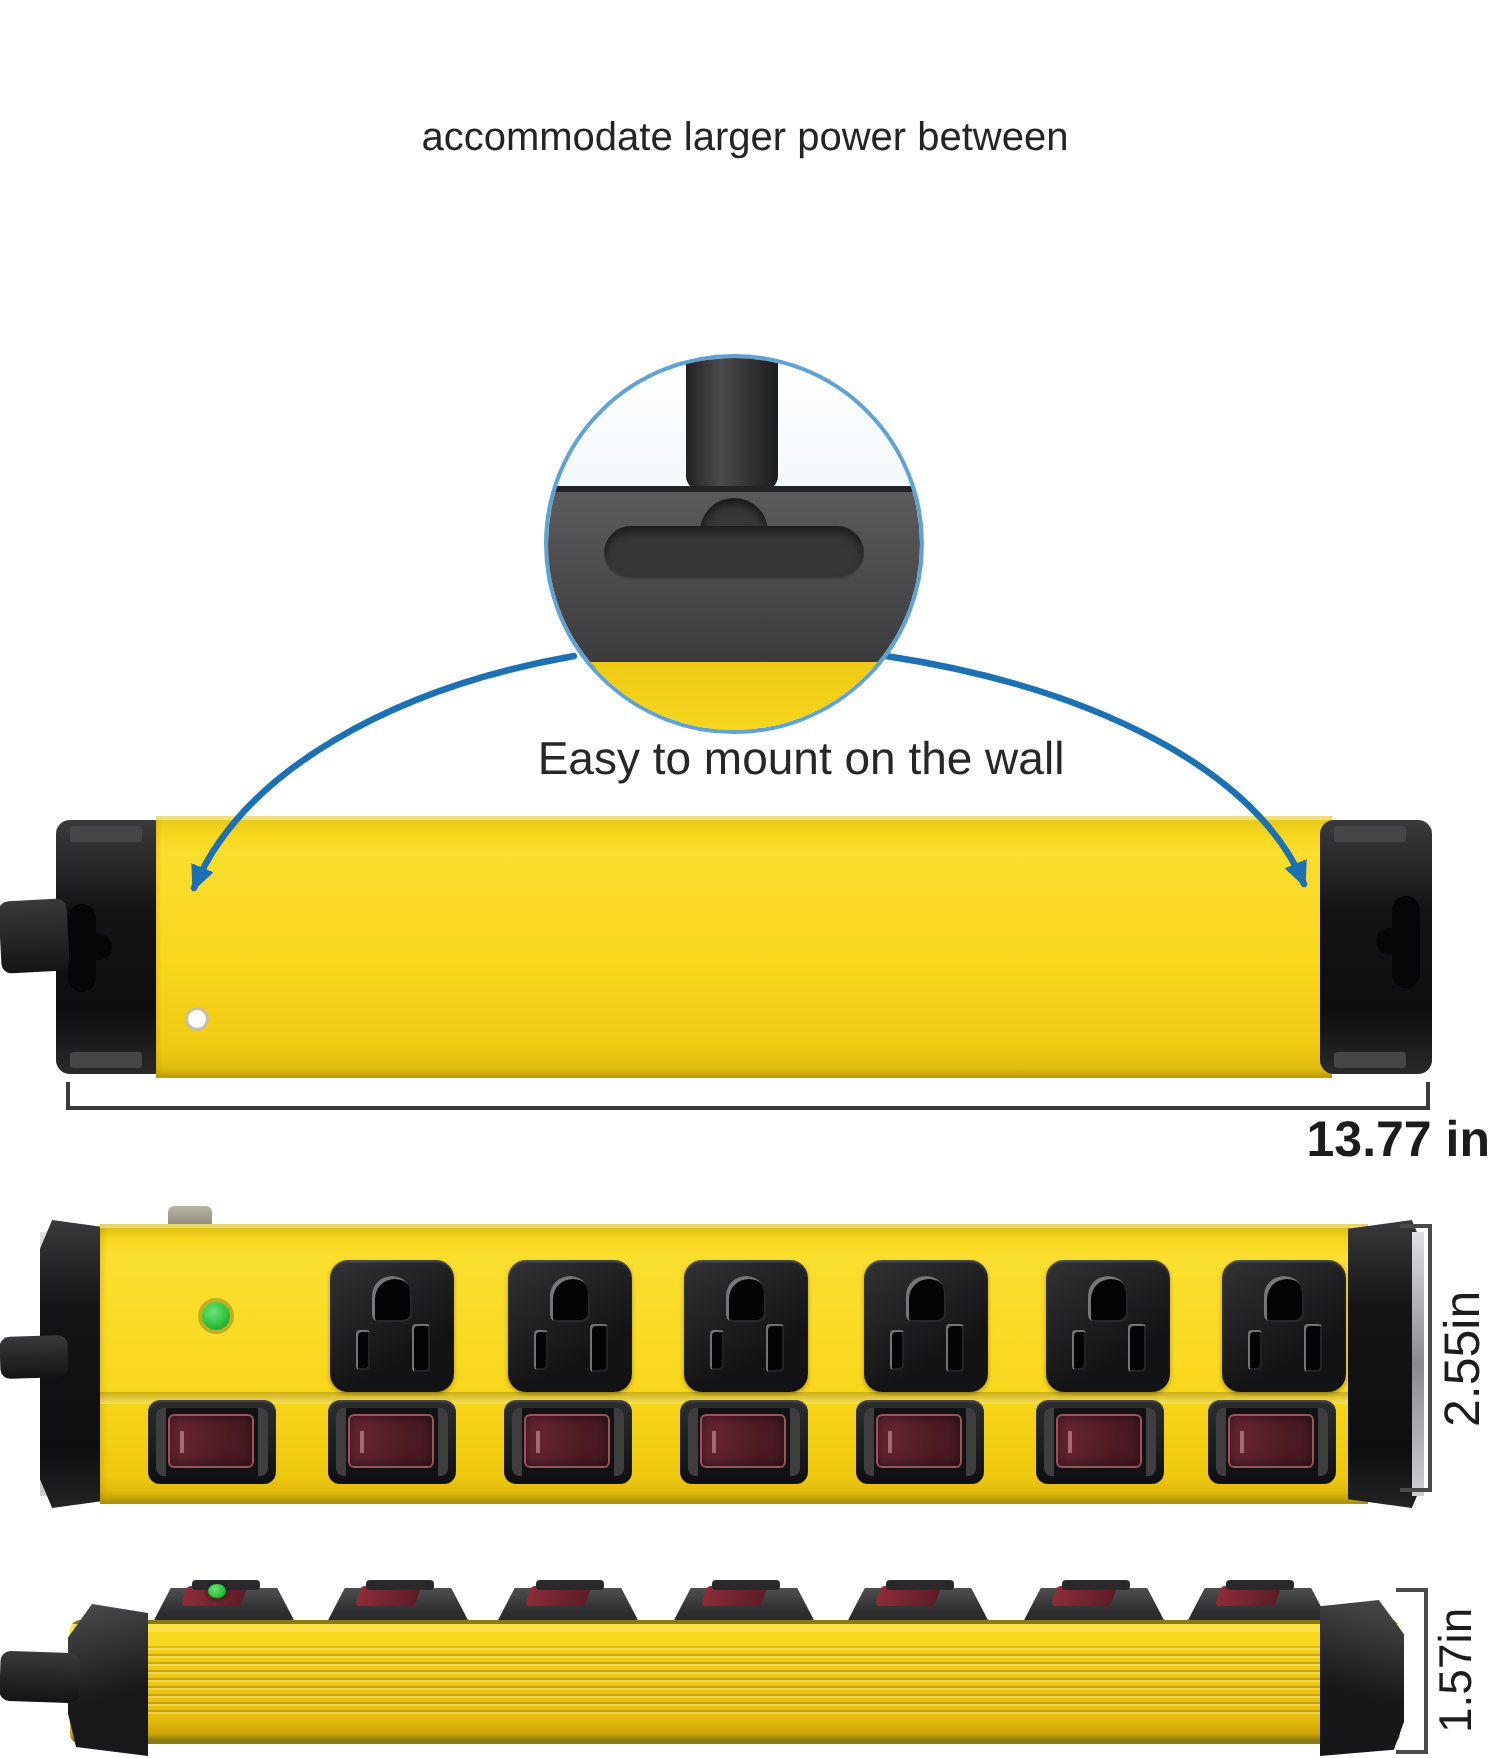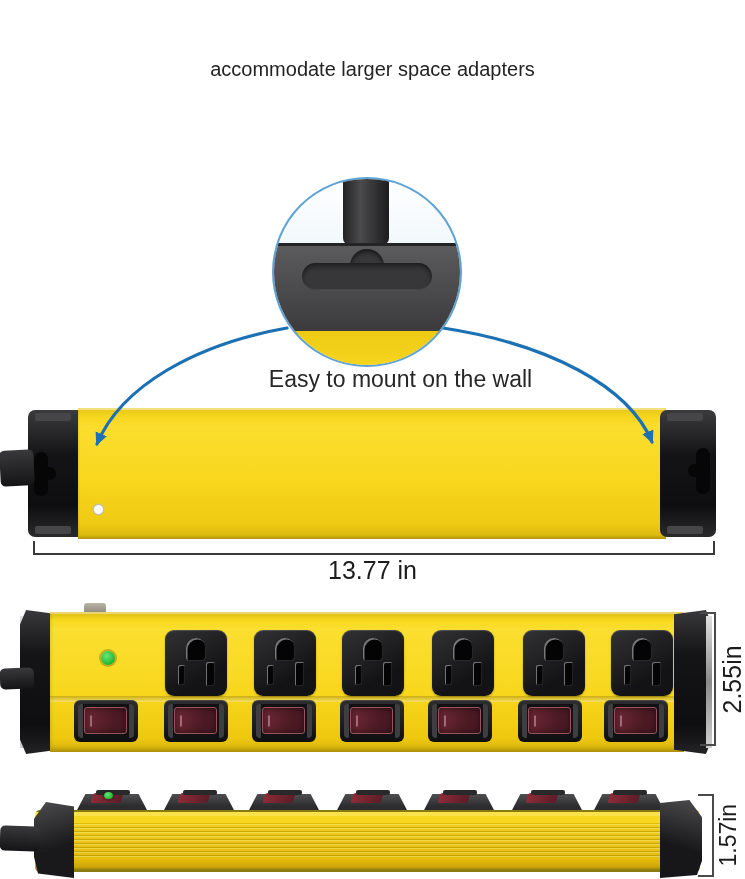--- a/index.html
+++ b/index.html
@@ -46,21 +46,21 @@
          background:linear-gradient(180deg,#3b3b3d,#141416 35%,#0e0e10 75%,#2a2a2c);}
   .b-cap.left{left:0;} .b-cap.right{right:0;}
   .b-cap::before,.b-cap::after{content:"";position:absolute;left:7px;width:36px;height:8px;
          background:#464648;border-radius:2px;}
   .b-cap::before{top:3px;} .b-cap::after{bottom:3px;}
   .b-slot{position:absolute;background:#060607;border-radius:7px;}
   .b-slot-bump{position:absolute;width:13px;height:13px;border-radius:50%;background:#060607;}
   
   .dim-h{position:absolute;left:33px;top:541px;width:678px;height:12px;
          border-left:2px solid #3a3a3a;border-right:2px solid #3a3a3a;border-bottom:2px solid #3a3a3a;}
-  .dim-h-label{position:absolute;top:556px;left:0;width:100%;text-align:center;font-size:25px;color:#1c1c1c;}
+  .dim-h-label{position:absolute;top:556px;left:0;width:100%;text-align:right;font-size:25px;color:#1c1c1c;font-weight:bold;}
   .dim-v{position:absolute;border-top:2px solid #4a4a4a;border-right:2px solid #4a4a4a;border-bottom:2px solid #4a4a4a;}
   .dim-v.height{left:700px;top:612px;width:14px;height:130px;}
   .dim-v.depth{left:698px;top:794px;width:14px;height:79px;}
   .dim-v-label{position:absolute;text-align:center;transform:rotate(-90deg);color:#1c1c1c;}
   .dim-v-label.height{left:699px;top:666px;width:66px;font-size:25px;}
   .dim-v-label.depth{left:697px;top:822px;width:62px;font-size:23px;}
   
   .front-view{position:absolute;left:20px;top:610px;width:692px;height:144px;}
   .f-body{position:absolute;left:30px;top:2px;width:634px;height:140px;
           background:linear-gradient(180deg,#d9b90f 0%,#f9d91f 6%,#fbdf30 12%,#f8d71d 58%,#eec80f 90%,#d5b10c 100%);
@@ -114,21 +114,21 @@
   .ss-red{position:absolute;left:16px;top:3px;width:30px;height:10px;border-radius:2px;
           background:linear-gradient(90deg,#8d2c38,#5c1d27);transform:skewX(-18deg);}
   .ss-top{position:absolute;left:20px;top:0;width:34px;height:5px;border-radius:2px;background:#29292b;}
 </style>
 </head>
 <body>
 
 <div class="canvas">
 
   <div class="subtitle">
-    <div>accommodate larger space adapters</div>
+    <div>accommodate larger power between</div>
   </div>
 
   <svg class="arrows" width="745" height="879" viewBox="0 0 745 879">
     <defs>
       <marker id="ah" markerUnits="userSpaceOnUse" markerWidth="18" markerHeight="18" refX="11" refY="6" orient="auto">
         <path d="M0,0 L13,6 L0,12 Z" fill="#1c70b4"></path>
       </marker>
     </defs>
     <path d="M287,328 C196,344 121,386 97,444" stroke="#1c70b4" stroke-width="3.2" fill="none" stroke-linecap="round" marker-end="url(#ah)"></path>
     <path d="M443,328 C548,344 629,386 652,442" stroke="#1c70b4" stroke-width="3.2" fill="none" stroke-linecap="round" marker-end="url(#ah)"></path>

